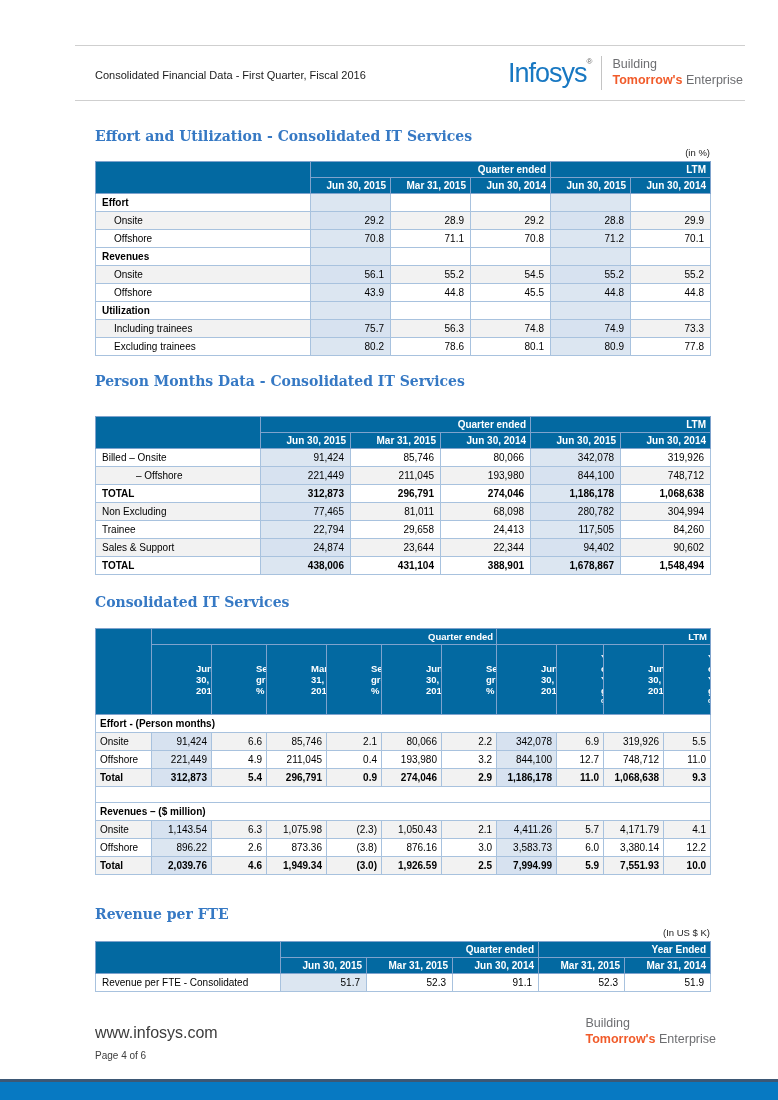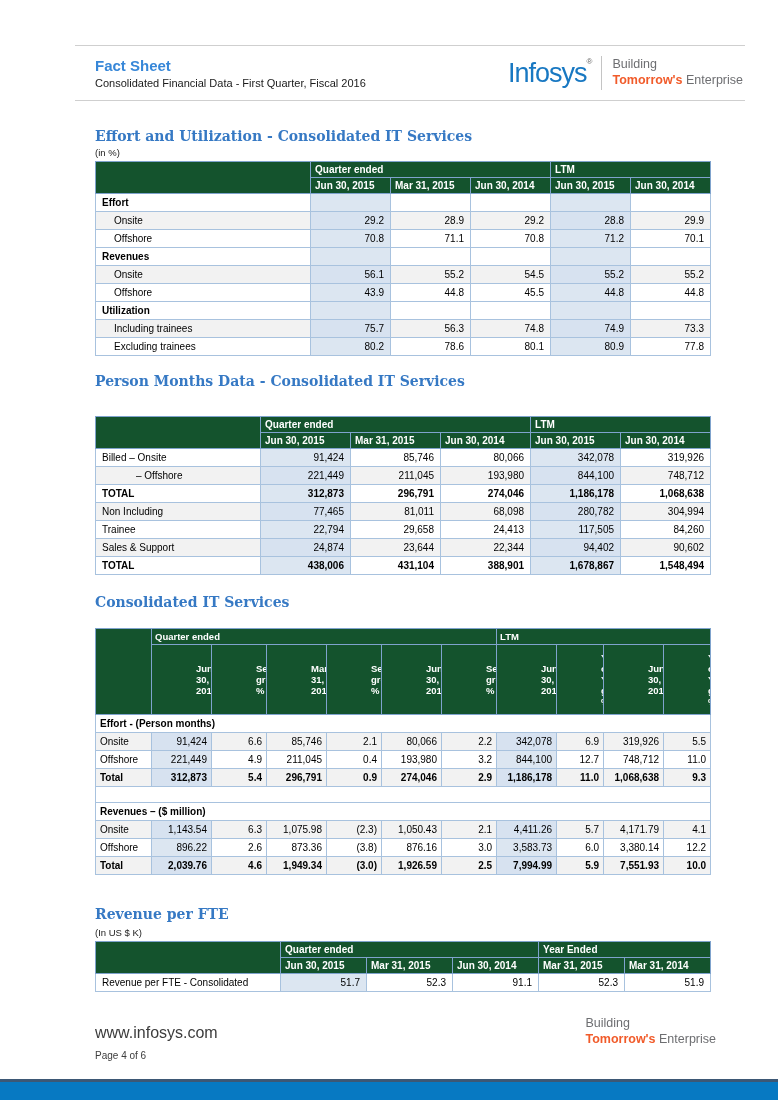--- a/index.html
+++ b/index.html
@@ -25,32 +25,32 @@
   .tagline { font-size:12.5px; line-height:1.25; color:#6d6e71; white-space:nowrap; }
   .tagline .accent { color:#f15b2a; font-weight:bold; }
 
   
   .section-title {
     position:absolute; left:95px; width:615px;
     font-family:"DejaVu Serif","Liberation Serif",serif;
     font-weight:bold; font-size:14px; color:#3679c4;
   }
   .unit-note {
-    position:absolute; left:95px; width:615px; text-align:left;
+    position:absolute; left:95px; width:615px; text-align:right;
     font-size:9.5px; color:#222;
   }
   .table-wrap { position:absolute; left:95px; width:615px; }
 
   
   table.fs-table {
     border-collapse:collapse; table-layout:fixed; width:615px;
     font-size:10px; border:1px solid #8eafd4;
   }
   .fs-table th {
-    background:#14532d; color:#fff; font-weight:bold; text-align:left;
+    background:#0369a1; color:#fff; font-weight:bold; text-align:right;
     border:1px solid #7fa3cd; padding:2px 4px; font-size:10px; height:15px;
     vertical-align:middle; overflow:hidden;
   }
   .fs-table td {
     border:1px solid #a8c2de; padding:2px 6px; height:18px;
     vertical-align:middle; overflow:hidden; white-space:nowrap;
   }
   .fs-table td.num { text-align:right; }
   .fs-table td.label { text-align:left; }
   .fs-table tr.total td { font-weight:bold; }
@@ -75,21 +75,20 @@
   .bottom-bar {
     position:absolute; left:0; right:0; top:1079px; height:21px;
     background:#0779c2; border-top:3px solid #3d5875;
   }
 </style>
 </head>
 <body>
 
 <div class="header-band">
   <div class="header-left">
-    <div class="fact-sheet-title">Fact Sheet</div>
     <div class="fact-sheet-subtitle">Consolidated Financial Data - First Quarter, Fiscal 2016</div>
   </div>
   <div class="logo-block">
     <div class="logo-text"><span>Infosys</span><sup class="logo-reg">®</sup></div>
     <div class="logo-divider"></div>
     <div class="tagline">
       <div>Building</div>
       <div><span class="accent">Tomorrow's</span><span> Enterprise</span></div>
     </div>
   </div>
@@ -242,21 +241,21 @@
         </tr>
         <tr class="total">
           <td class="label">TOTAL</td>
           <td class="num hl">312,873</td>
           <td class="num">296,791</td>
           <td class="num">274,046</td>
           <td class="num hl">1,186,178</td>
           <td class="num">1,068,638</td>
         </tr>
         <tr class="stripe">
-          <td class="label">Non Including</td>
+          <td class="label">Non Excluding</td>
           <td class="num hl">77,465</td>
           <td class="num">81,011</td>
           <td class="num">68,098</td>
           <td class="num hl">280,782</td>
           <td class="num">304,994</td>
         </tr>
         <tr>
           <td class="label">Trainee</td>
           <td class="num hl">22,794</td>
           <td class="num">29,658</td>

